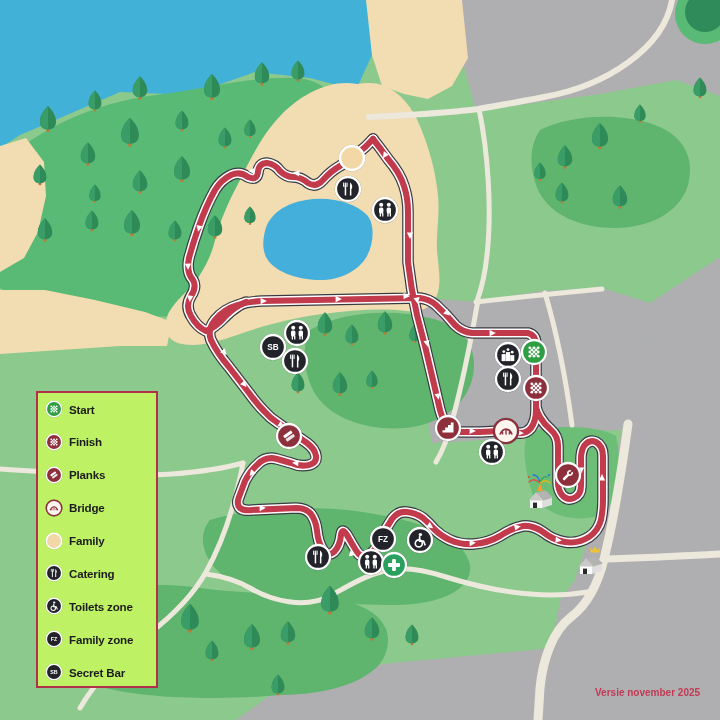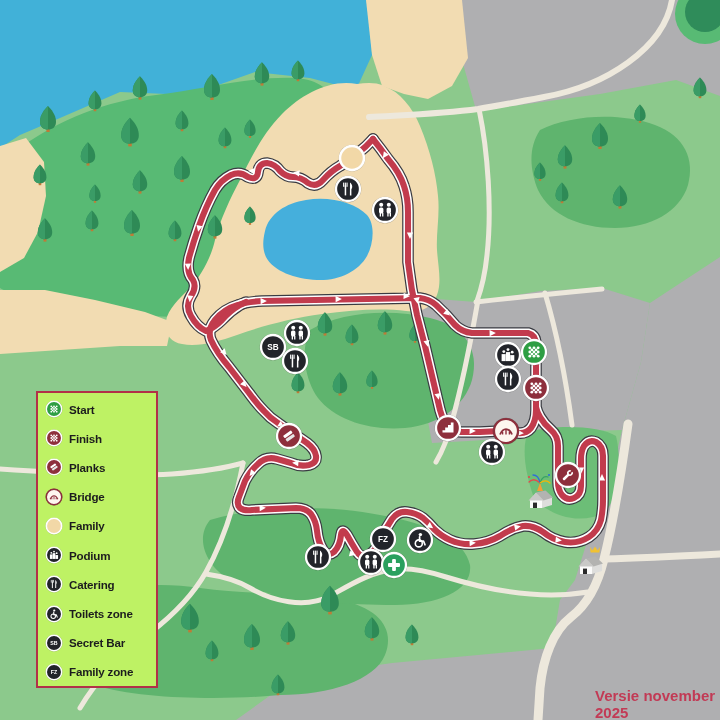--- a/index.html
+++ b/index.html
@@ -5,21 +5,21 @@
   html,body{margin:0;padding:0;background:#222;}
   .stage{position:relative;width:720px;height:720px;overflow:hidden;
          background:#8CC98C;font-family:"Liberation Sans",sans-serif;}
   .stage svg.map{position:absolute;left:0;top:0;}
   .legend-box{position:absolute;left:36px;top:391px;width:122px;height:297px;
       background:#bef264;border:2.5px solid #B23148;box-sizing:border-box;
       padding:6px 0 4px 7px;display:flex;flex-direction:column;justify-content:space-between;}
   .legend-row{display:flex;align-items:center;gap:6px;height:20px;}
   .legend-row svg{flex:0 0 auto;display:block;}
   .legend-label{font-size:11.6px;font-weight:bold;color:#1c1c1e;white-space:nowrap;letter-spacing:-0.2px;}
-  .version-label{position:absolute;left:595px;top:687px;font-size:15px;
+  .version-label{position:absolute;left:595px;top:687px;font-size:10px;
       font-weight:bold;color:#C23A55;}
 </style>
 </head>
 <body>
 
 <div class="stage">
 
 <svg class="map" width="720" height="720" viewBox="0 0 720 720">
 
   <g>
@@ -657,35 +657,20 @@
           <circle r="13.3" fill="rgba(40,40,40,.35)"></circle>
           <circle r="12" fill="#F2D8A7" stroke="#fff" stroke-width="2.5"></circle>
         </svg>
         <span class="legend-label">Family</span>
       </div>
       <div class="legend-row">
         <svg width="18" height="18" viewBox="-14 -14 28 28">
           <circle r="13.3" fill="rgba(40,40,40,.45)"></circle>
           <circle r="12" fill="#22242A" stroke="#fff" stroke-width="2.3"></circle>
           <g fill="#fff">
-            <circle cx="-4.2" cy="-3.4" r="1.4"></circle>
-            <circle cx="0" cy="-5.4" r="1.4"></circle>
-            <circle cx="4.2" cy="-2.8" r="1.4"></circle>
-            <rect x="-6.4" y="-0.9" width="4.1" height="7"></rect>
-            <rect x="-2.1" y="-2.9" width="4.2" height="9"></rect>
-            <rect x="2.2" y="0.1" width="4.1" height="6"></rect>
-          </g>
-        </svg>
-        <span class="legend-label">Podium</span>
-      </div>
-      <div class="legend-row">
-        <svg width="18" height="18" viewBox="-14 -14 28 28">
-          <circle r="13.3" fill="rgba(40,40,40,.45)"></circle>
-          <circle r="12" fill="#22242A" stroke="#fff" stroke-width="2.3"></circle>
-          <g fill="#fff">
             <rect x="-4.9" y="-6.4" width="1.1" height="4.2"></rect>
             <rect x="-3.2" y="-6.4" width="1.1" height="4.2"></rect>
             <rect x="-1.5" y="-6.4" width="1.1" height="4.2"></rect>
             <rect x="-3.3" y="-3.6" width="1.5" height="10"></rect>
             <path d="M2,-6.4 C4.6,-4.4 4.8,-1.4 3.4,0.3 L3.4,6.4 L1.9,6.4 Z"></path>
           </g>
         </svg>
         <span class="legend-label">Catering</span>
       </div>
       <div class="legend-row">
@@ -695,28 +680,28 @@
           <circle cx="0.4" cy="-5.4" r="1.7" fill="#fff"></circle>
           <path d="M-0.4,-3.2 L-0.4,1.2 L3.6,1.2 L5,4.8" stroke="#fff" stroke-width="1.7" fill="none" stroke-linejoin="round" stroke-linecap="round"></path>
           <circle cx="-1.2" cy="3.4" r="3.5" stroke="#fff" stroke-width="1.6" fill="none"></circle>
         </svg>
         <span class="legend-label">Toilets zone</span>
       </div>
       <div class="legend-row">
         <svg width="18" height="18" viewBox="-14 -14 28 28">
           <circle r="13.3" fill="rgba(40,40,40,.45)"></circle>
           <circle r="12" fill="#22242A" stroke="#fff" stroke-width="2.3"></circle>
+          <text y="3.2" text-anchor="middle" font-size="8.2" font-weight="bold" fill="#fff" font-family="Liberation Sans, sans-serif">FZ</text>
+        </svg>
+        <span class="legend-label">Family zone</span>
+      </div>
+      <div class="legend-row">
+        <svg width="18" height="18" viewBox="-14 -14 28 28">
+          <circle r="13.3" fill="rgba(40,40,40,.45)"></circle>
+          <circle r="12" fill="#22242A" stroke="#fff" stroke-width="2.3"></circle>
           <text y="3.2" text-anchor="middle" font-size="8.2" font-weight="bold" fill="#fff" font-family="Liberation Sans, sans-serif">SB</text>
         </svg>
         <span class="legend-label">Secret Bar</span>
-      </div>
-      <div class="legend-row">
-        <svg width="18" height="18" viewBox="-14 -14 28 28">
-          <circle r="13.3" fill="rgba(40,40,40,.45)"></circle>
-          <circle r="12" fill="#22242A" stroke="#fff" stroke-width="2.3"></circle>
-          <text y="3.2" text-anchor="middle" font-size="8.2" font-weight="bold" fill="#fff" font-family="Liberation Sans, sans-serif">FZ</text>
-        </svg>
-        <span class="legend-label">Family zone</span>
       </div>
     </div>
 
 <div class="version-label">Versie november 2025</div>
 </div>
 
 </body></html>

